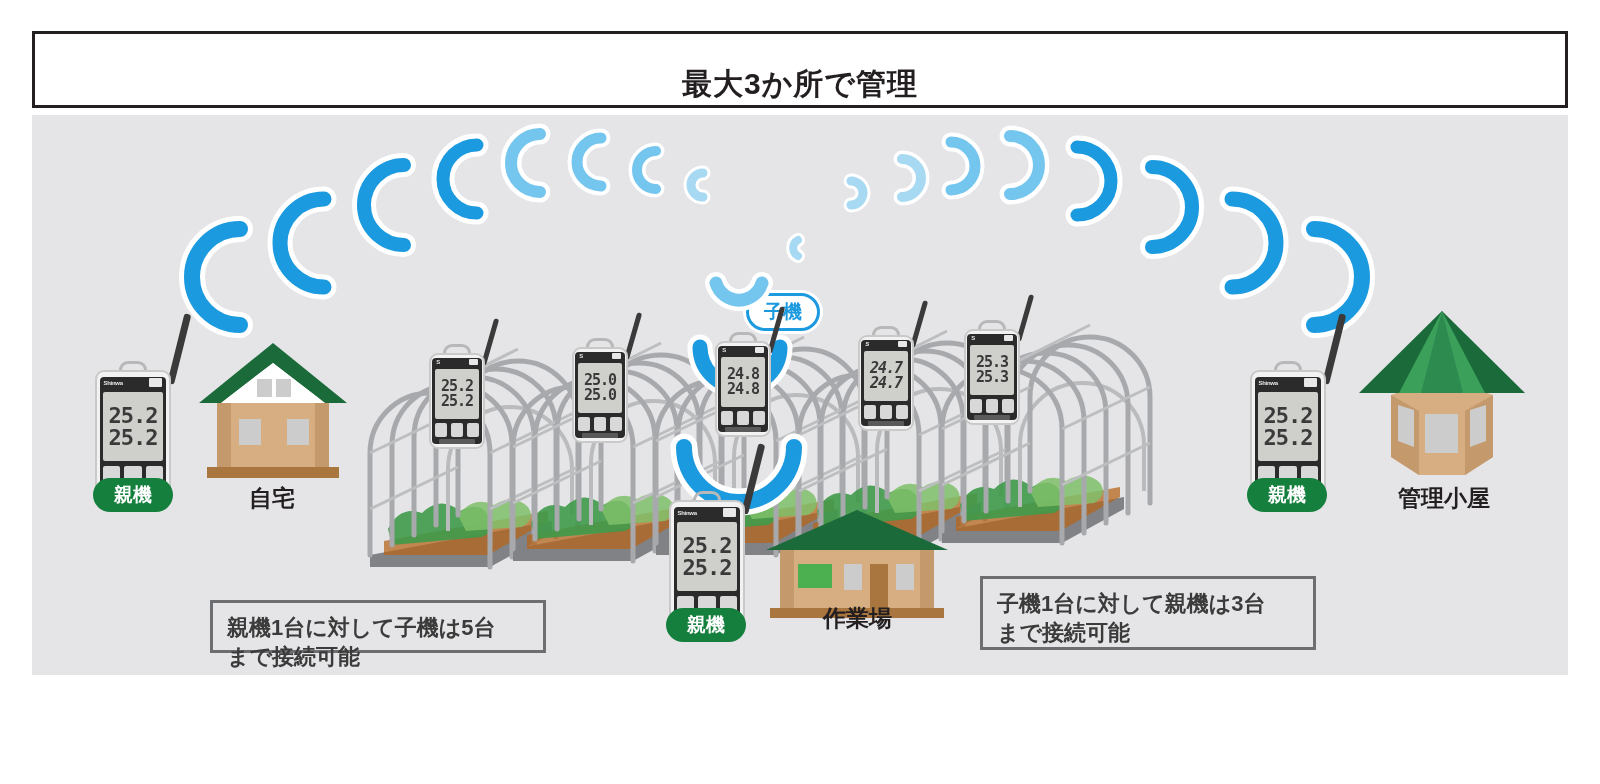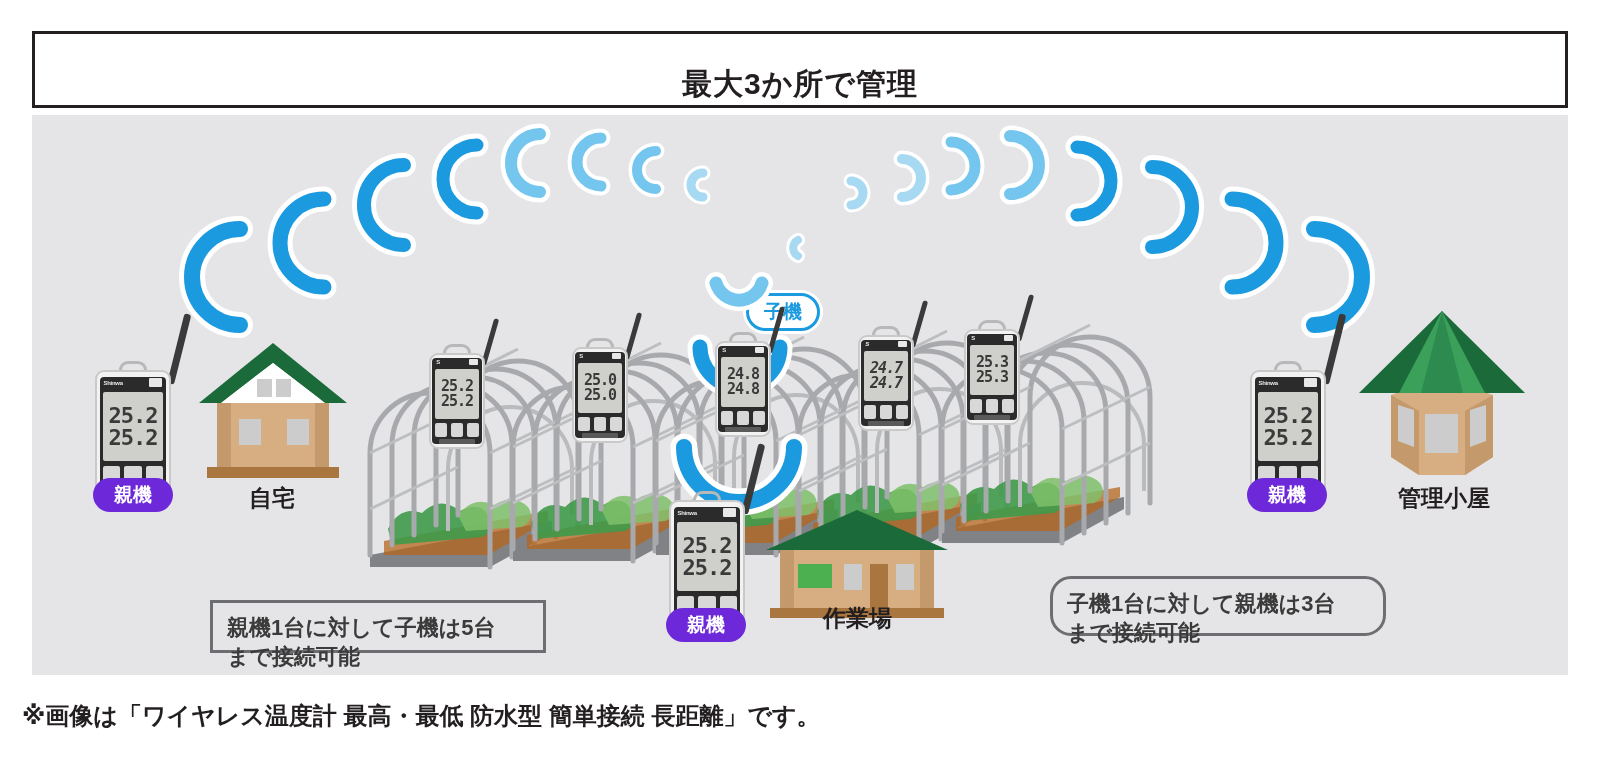--- a/index.html
+++ b/index.html
@@ -35,21 +35,21 @@
   .child-badge{
     position:absolute;left:714px;top:178px;width:74px;height:38px;
     border:3px solid #1b9ae0;border-radius:19px;background:#ffffff;
     display:flex;align-items:center;justify-content:center;box-sizing:border-box;
     box-shadow:0 0 0 3px #ffffff;
   }
   .child-badge span{font-size:19px;font-weight:bold;color:#1b9ae0;}
 
   
   .parent-badge{
-    position:absolute;width:80px;height:34px;border-radius:17px;background:#6d28d9;
+    position:absolute;width:80px;height:34px;border-radius:17px;background:#15803d;
     display:flex;align-items:center;justify-content:center;
   }
   .parent-badge span{font-size:19px;font-weight:bold;color:#ffffff;}
 
   
   .place-label{position:absolute;font-size:23px;font-weight:bold;color:#231f20;
     white-space:nowrap;text-align:center;}
 
   
   .device{position:absolute;}
@@ -539,22 +539,21 @@
         <rect x="134" y="56" width="18" height="26" fill="#cccccc"></rect>
         <rect x="8" y="100" width="174" height="10" fill="#a9763f"></rect>
       </svg>
     </div>
     <div class="place-label" style="left:791px;top:488px;width:68px;">作業場</div>
 
     <div class="caption-box" style="left:178px;top:485px;width:336px;height:53px;">
       <p>親機1台に対して子機は5台
 まで接続可能</p>
     </div>
-    <div class="caption-box" style="left:1018px;top:461px;width:336px;height:60px;border-radius:21px;">
+    <div class="caption-box" style="left:948px;top:461px;width:336px;height:74px;">
       <p>子機1台に対して親機は3台
 まで接続可能</p>
     </div>
 
   </div>
 
-  <div class="footnote">※画像は「ワイヤレス温度計 最高・最低 防水型 簡単接続 長距離」です。</div>
 
 </div>
 
 </body></html>

